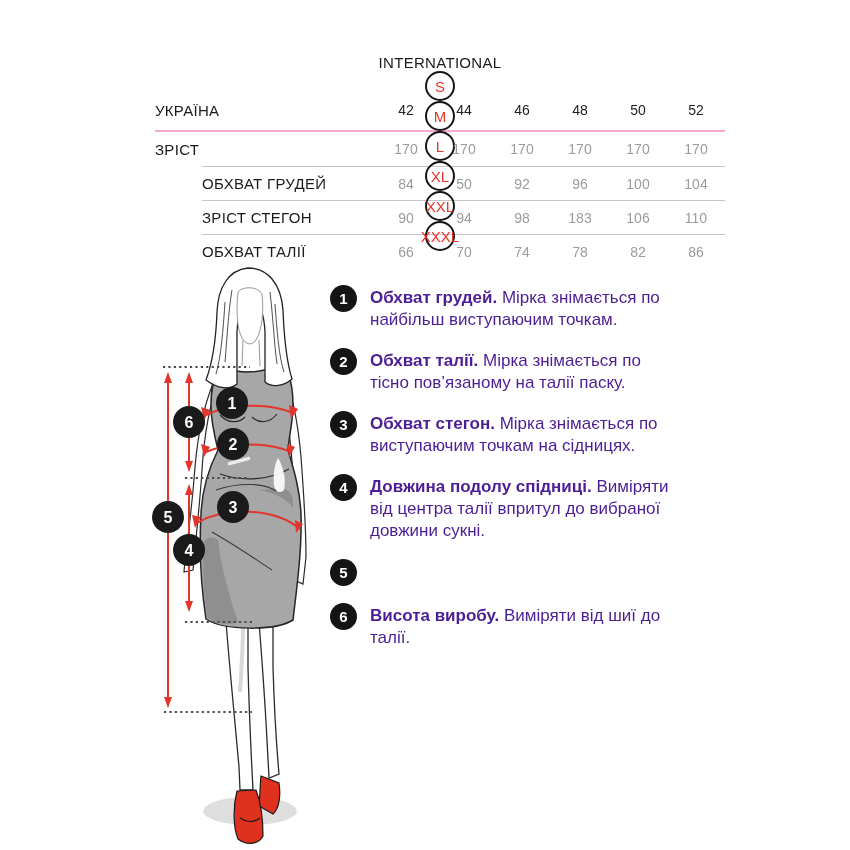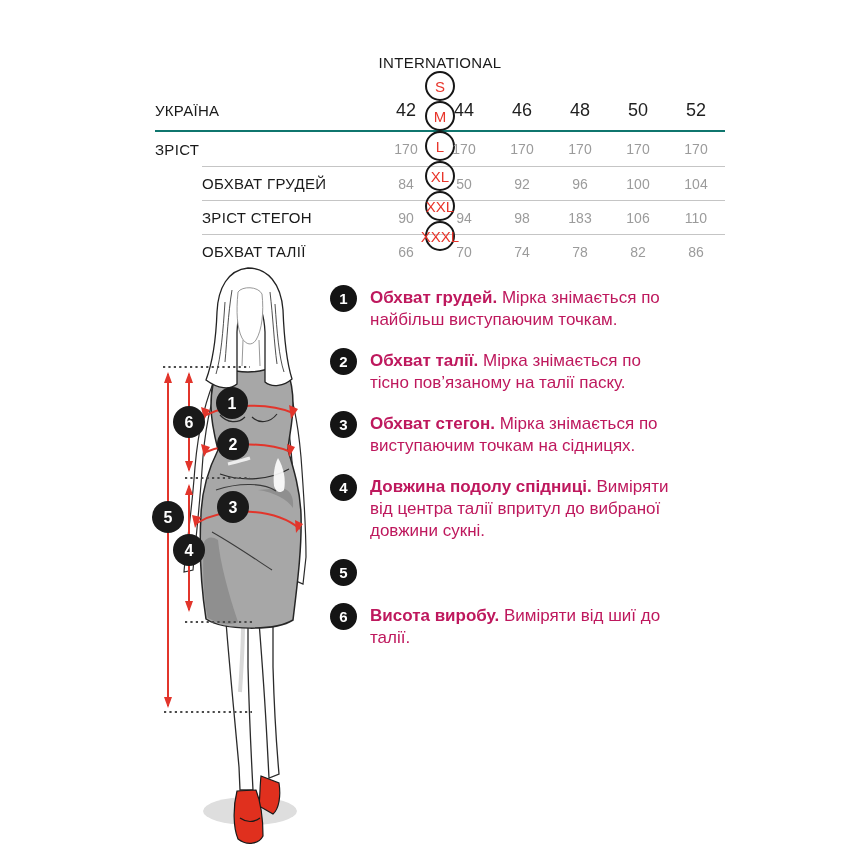--- a/index.html
+++ b/index.html
@@ -11,39 +11,39 @@
   .title { position:absolute; left:155px; top:16px; font-size:23px; font-weight:400;
            letter-spacing:0.4px; color:#111; }
 
   
   .size-table { position:absolute; left:155px; top:54px; width:570px; }
   .trow { display:flex; align-items:center; }
   .tlabel { flex:1; font-size:15px; letter-spacing:0.3px; color:#1a1a1a; }
   .tval { width:58px; text-align:center; }
   .row-intl { height:40px;flex-direction:column; }
   .row-ua { height:32px; }
-  .row-ua .tval { font-size:18px; color:#1f1f1f; }
+  .row-ua .tval { font-size:14px; color:#1f1f1f; }
   .size-circle { width:30px; height:30px; border:2px solid #161616; border-radius:50%;
                  margin:0 auto; display:flex; align-items:center; justify-content:center;
                  color:#e8352b; font-size:15px; white-space:nowrap; overflow:visible; }
-  .table-body { border-top:2px solid #0f766e; margin-top:4px; }
+  .table-body { border-top:2px solid #f9a8d4; margin-top:4px; }
   .table-body .trow { height:34px; }
   .table-body .trow + .trow { border-top:1px solid #c5c5c5;margin-left:47px; }
   .table-body .tval { font-size:14px; color:#9b9b9b; }
 
   
   .figure-wrap { position:absolute; left:140px; top:262px; width:200px; height:588px; }
 
   
   .instructions { position:absolute; left:330px; top:287px; width:346px; }
   .instr-item { display:flex; margin-bottom:19px; }
   .instr-num { flex:0 0 27px; width:27px; height:27px; border-radius:50%; background:#141414;
                color:#fff; font-size:15px; font-weight:700; display:flex; align-items:center;
                justify-content:center; margin-right:13px; margin-top:-2px; }
-  .instr-text { font-size:17px; line-height:22px; color:#be185d; width:332px; }
+  .instr-text { font-size:17px; line-height:22px; color:#4c1d95; width:332px; }
   .instr-text b { font-weight:700; }
 </style>
 </head>
 <body>
 
 <div class="page">
 
 
   <div class="size-table">
     <div class="trow row-intl">

